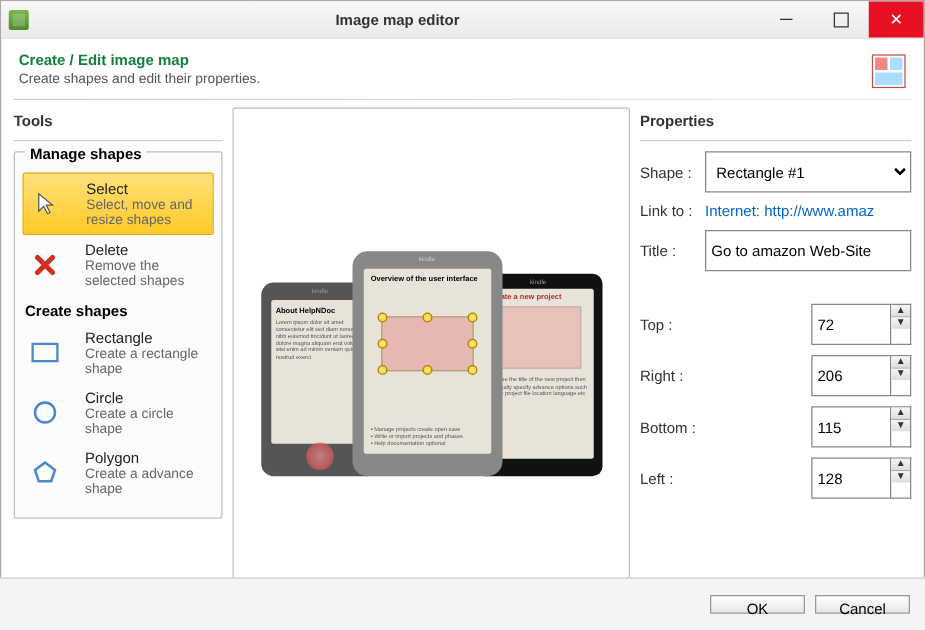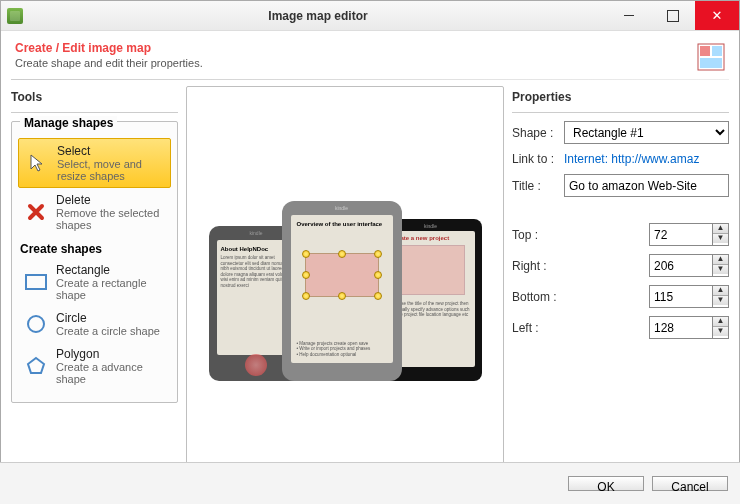--- a/index.html
+++ b/index.html
@@ -8,42 +8,42 @@
   .titlebar .icon { width:16px; height:16px; margin:0 6px; background:linear-gradient(#7db84b,#4f8a2d); border-radius:2px; position:relative;}
   .titlebar .icon:after{content:"";position:absolute;top:3px;left:3px;right:3px;bottom:3px;background:#fff3; border-radius:1px;}
   .titlebar .title { flex:1; text-align:center; color:#333; font-size:12px;font-weight:bold;}
   .winbtns { display:flex; height:100%;}
   .winbtn { width:44px; display:flex; align-items:center; justify-content:center; color:#333;}
   .winbtn.close { background:#e81123; color:#fff;}
   .winbtn.min:before{content:"";display:block;width:10px;height:1.5px;background:#333;}
   .winbtn.max:before{content:"";display:block;width:10px;height:10px;border:1.5px solid #333;}
   .winbtn.close:before{content:"✕";font-size:13px;}
   .header { padding:10px 14px 8px; display:flex; align-items:flex-start; justify-content:space-between;}
-  .header h1{font-size:12px; font-weight:bold; color:#ef4444;}
+  .header h1{font-size:12px; font-weight:bold; color:#15803d;}
   .header p{font-size:11px; color:#555; margin-top:2px;}
   .header-icon{width:28px;height:28px;margin-top:2px;}
   .header-icon svg{width:100%;height:100%;}
   .sep{height:1px;background:linear-gradient(to right,#ccc,#eee);margin:0 10px 6px;}
   .body{display:flex;padding:0 10px;gap:8px;}
   .panel-title{font-weight:bold;color:#333;padding:4px 0 8px;border-bottom:1px solid #ccc;margin-bottom:8px;}
   .tools{width:208px;}
   .group-box{border:1px solid #bfbfbf;border-radius:2px;padding:8px 6px 6px;background:#fcfcfc;position:relative;}
   .group-title{font-weight:bold;position:relative;top:-14px;left:2px;background:#fcfcfc;padding:0 4px;display:inline-block;}
-  .tool-item{display:flex;gap:8px;align-items:center;padding:5px 6px;border-radius:2px;margin-top:-6px;margin-bottom:6px;}
+  .tool-item{display:flex;gap:20px;align-items:center;padding:5px 6px;border-radius:2px;margin-top:-6px;margin-bottom:6px;}
   .tool-item.selected{background:linear-gradient(#ffe27a,#ffc927);border:1px solid #e0a800;}
   .tool-item .ti-icon{width:24px;height:24px;display:flex;align-items:center;justify-content:center;flex-shrink:0;}
   .tool-item .ti-text .t{font-size:12px;color:#222;}
   .tool-item .ti-text .d{font-size:11px;color:#666;}
   .group-sub{font-weight:bold;margin:4px 0 8px 2px;}
   .canvas{flex:0 0 318px;border:1px solid #bfbfbf;border-radius:2px;background:#fff;height:388px;position:relative;overflow:hidden;}
   .canvas-inner{position:absolute;top:94px;left:8px;right:8px;height:200px;}
   .props{flex:1;}
   .prow{display:flex;align-items:center;margin-bottom:8px;gap:4px;}
   .prow label{width:48px;color:#333;}
-  select,input[type=text]{border:1px solid #888;padding:2px 4px;height:23px;background:#fff;font-size:12px;}
+  select,input[type=text]{border:1px solid #888;padding:2px 4px;height:33px;background:#fff;font-size:12px;}
   .link{color:#0066cc;font-size:12px;white-space:nowrap;overflow:hidden;}
   .spin{display:flex;}
   .spin input{width:64px;text-align:left;}
   .spin .spinbtns{display:flex;flex-direction:column;border:1px solid #888;border-left:none;}
   .spin .spinbtns div{width:15px;height:9.5px;background:linear-gradient(#f5f5f5,#ddd);font-size:8px;text-align:center;line-height:8px;color:#333;}
   .spin .spinbtns div:first-child{border-bottom:1px solid #aaa;}
   .footer{position:absolute;bottom:0;left:0;right:0;height:42px;border-top:1px solid #ccc;background:#f4f4f4;display:flex;justify-content:flex-end;align-items:center;padding:0 12px;gap:8px;}
   .btn{min-width:76px;height:15px;border:1px solid #999;background:linear-gradient(#fff,#e6e6e6);text-align:center;line-height:21px;font-size:12px;}
   .canvas-inner{display:flex;justify-content:center;align-items:flex-end;}
   .ereader{position:relative;border-radius:10px;}
@@ -73,21 +73,21 @@
   <div class="winbtns">
     <div class="winbtn min"></div>
     <div class="winbtn max"></div>
     <div class="winbtn close"></div>
   </div>
 </div>
 
 <div class="header">
   <div>
     <h1>Create / Edit image map</h1>
-    <p>Create shape and edit their properties.</p>
+    <p>Create shapes and edit their properties.</p>
   </div>
   <div class="header-icon">
     <svg viewBox="0 0 28 28">
         <rect x="1" y="1" width="26" height="26" fill="#fff" stroke="#c05050"></rect>
         <rect x="3" y="3" width="10" height="10" fill="#e88"></rect>
         <rect x="15" y="3" width="10" height="10" fill="#adf"></rect>
         <rect x="3" y="15" width="22" height="10" fill="#adf"></rect>
       </svg>
   </div>
 </div>

